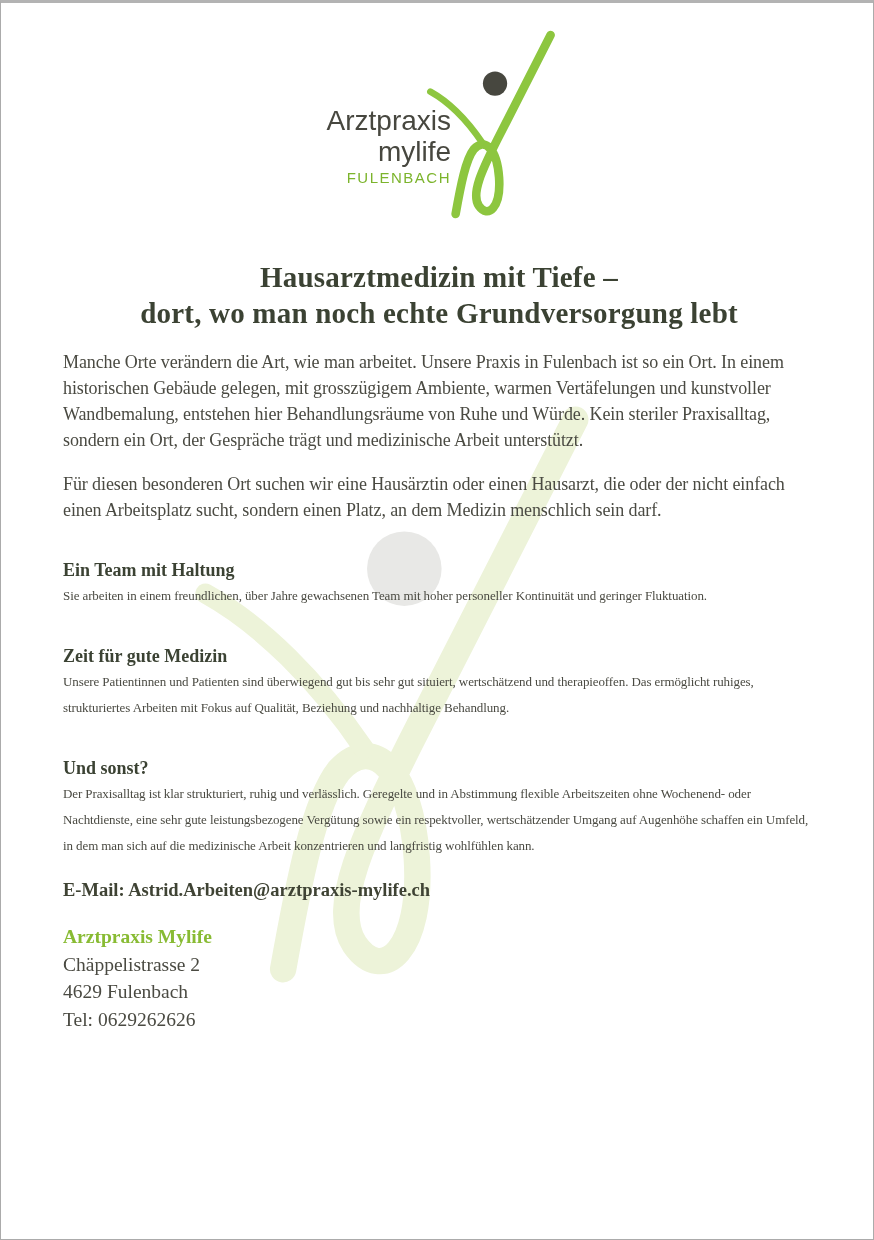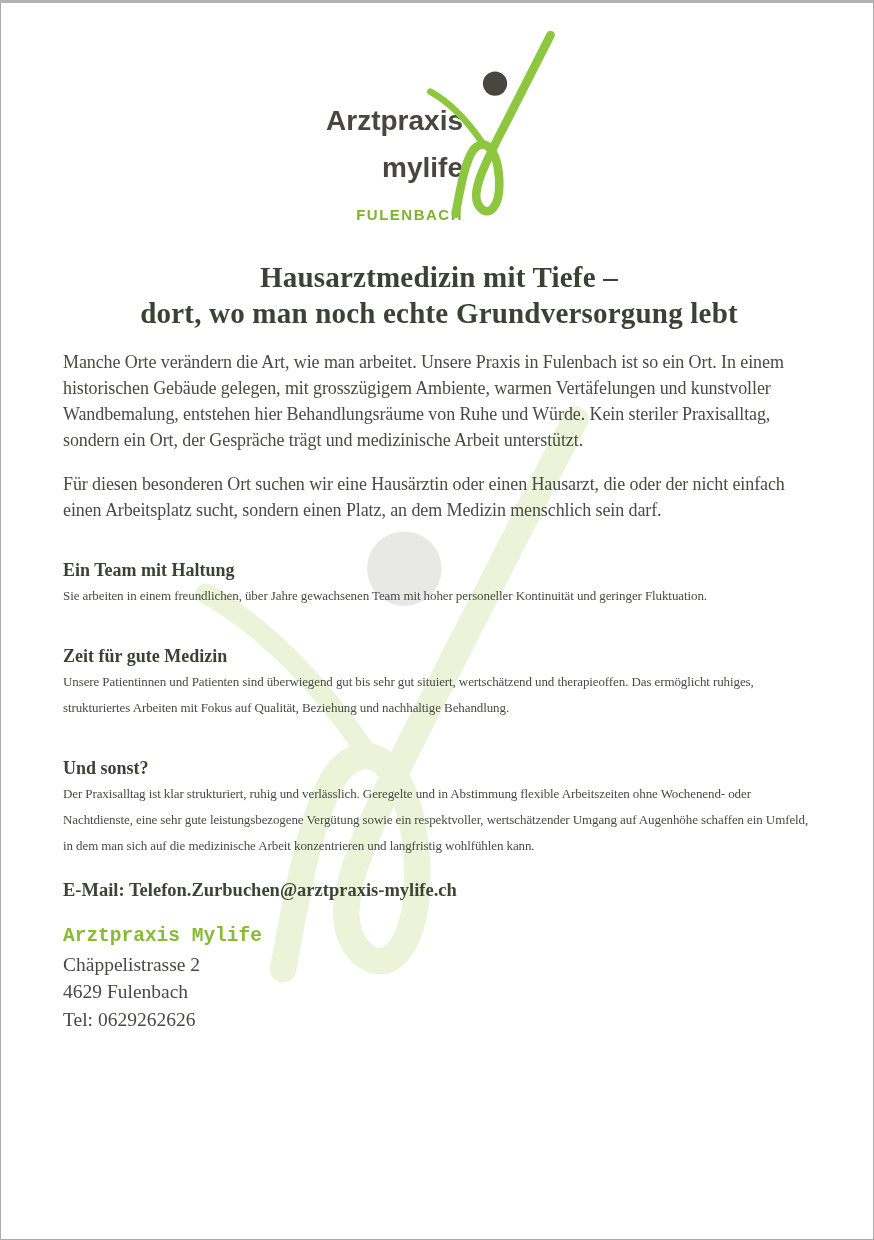--- a/index.html
+++ b/index.html
@@ -13,31 +13,31 @@
     border: 1px solid #ababab;
     border-top: 3px solid #b3b3b3;
     overflow: hidden;
     font-family: "Liberation Serif", "DejaVu Serif", serif;
   }
 
   
   .logo-text {
     position: absolute;
     top: 103px;
-    left: 12px;
+    left: 0;
     width: 450px;
     text-align: right;
     font-family: "Liberation Sans", "DejaVu Sans", sans-serif;
-    font-weight: bold;
+    font-weight: normal;
     color: #47473f;
     line-height: 1.05;
   }
   .logo-name1 { font-size: 28px; }
-  .logo-name2 { font-size: 28px; margin-top: 18px; }
-  .logo-loc   { font-size: 15px; letter-spacing: 1.5px; margin-top: 24px; color: #7cb42c; }
+  .logo-name2 { font-size: 28px; margin-top: 2px; }
+  .logo-loc   { font-size: 15px; letter-spacing: 1.5px; margin-top: 3px; color: #7cb42c; }
 
   .logo-figure {
     position: absolute;
     top: 26px;
     left: 425px;
     width: 132px;
     height: 192px;
   }
   .logo-figure .stroke { fill: none; stroke: #8dc63f; stroke-linecap: round; }
   .logo-figure .head   { fill: #47473f; }
@@ -109,21 +109,21 @@
 
   .email-line {
     margin-top: 18px;
     font-weight: bold;
     font-size: 18.5px;
     line-height: 26px;
     color: #3f4334;
   }
 
   .footer { margin-top: 20px; font-size: 19.5px; line-height: 27.5px; }
-  .footer-name { font-weight: bold; color: #88bb33; font-family: Liberation Mono, monospace; }
+  .footer-name { font-weight: bold; color: #88bb33; }
 </style>
 </head>
 <body>
 
 <div class="page">
 
   <svg class="watermark" viewBox="0 0 130 190" preserveAspectRatio="none">
     <path class="stroke" stroke-width="8.5" d="M123,6 C106,40 88,75 70,110 C55,140 44,163 52,175 C61,188 74,177 72,147 C70,119 58,107 47,119 C39,129 34,155 29,183"></path>
     <path class="stroke" stroke-width="6.5" d="M4,62 C22,72 40,90 55,112"></path>
     <circle class="head" cx="68" cy="54" r="12"></circle>
@@ -162,21 +162,21 @@
       <div class="sec-heading">Zeit für gute Medizin</div>
       <div class="sec-body">Unsere Patientinnen und Patienten sind überwiegend gut bis sehr gut situiert, wertschätzend und therapieoffen. Das ermöglicht ruhiges, strukturiertes Arbeiten mit Fokus auf Qualität, Beziehung und nachhaltige Behandlung.</div>
     </div>
 
     <div>
       <div class="sec-heading">Und sonst?</div>
       <div class="sec-body">Der Praxisalltag ist klar strukturiert, ruhig und verlässlich. Geregelte und in Abstimmung flexible Arbeitszeiten ohne Wochenend- oder Nachtdienste, eine sehr gute leistungsbezogene Vergütung sowie ein respektvoller, wertschätzender Umgang auf Augenhöhe schaffen ein Umfeld, in dem man sich auf die medizinische Arbeit konzentrieren und langfristig wohlfühlen kann.</div>
     </div>
 
 
-    <div class="email-line">E-Mail: Telefon.Zurbuchen@arztpraxis-mylife.ch</div>
+    <div class="email-line">E-Mail: Astrid.Arbeiten@arztpraxis-mylife.ch</div>
 
     <div class="footer">
       <div class="footer-name">Arztpraxis Mylife</div>
       <div>Chäppelistrasse 2</div>
       <div>4629 Fulenbach</div>
       <div>Tel: 0629262626</div>
     </div>
 
   </div>
 </div>

